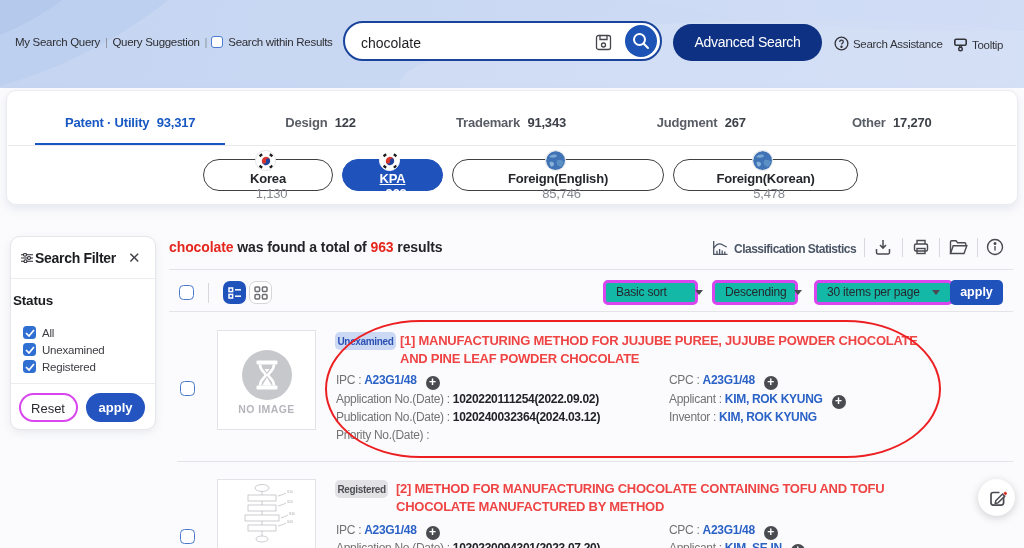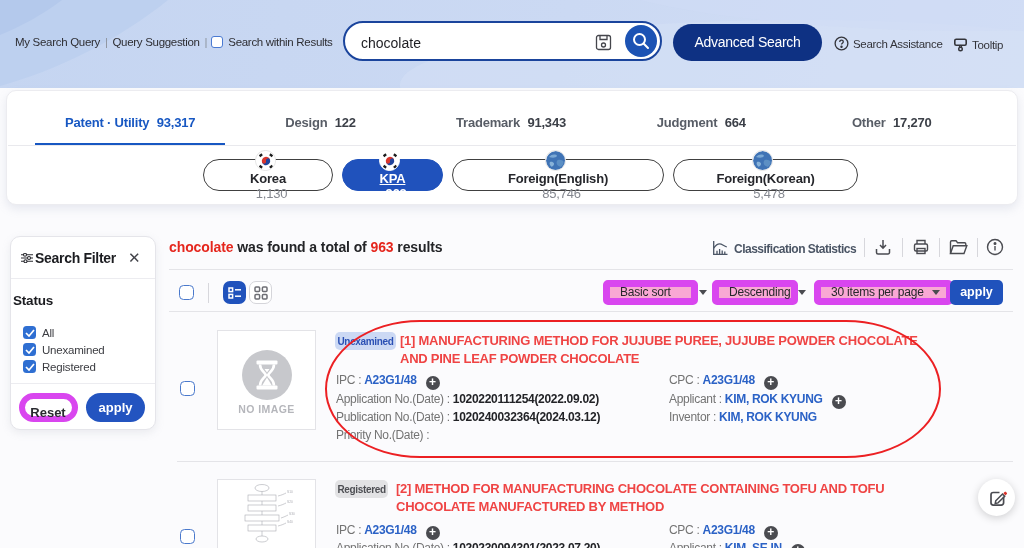--- a/index.html
+++ b/index.html
@@ -46,35 +46,35 @@
 #sidebar { position:absolute; left:10px; top:236px; width:146px; height:194px; background:#fff;
   border:1px solid #e5e5ea; border-radius:10px; box-shadow:0 3px 8px rgba(150,155,170,0.16); }
 #sb-head { position:absolute; left:0; top:0; right:0; height:42px; border-bottom:1px solid #ececf0; }
 #sb-head .ttl { position:absolute; left:24px; top:13px; font-size:14px; letter-spacing:-0.3px; font-weight:bold; color:#1b1c20; }
 #sb-head .x { position:absolute; left:117px; top:12px; font-size:15px; color:#43444a; }
 #sb-status { position:absolute; left:2px; top:56px; font-size:13.5px; letter-spacing:-0.2px; font-weight:bold; color:#1b1c20; }
 .sbcb { position:absolute; left:12px; width:13px; height:13px; border-radius:3.5px; background:#2f6fd2; }
 .sbcb svg { position:absolute; left:1.5px; top:2.5px; }
 .sblbl { position:absolute; left:31px; font-size:11.5px; letter-spacing:-0.2px; color:#3c3d42; }
 #sb-div { position:absolute; left:0; right:0; top:146px; height:1px; background:#ececf0; }
-#sb-reset { position:absolute; left:7.5px; top:156px; width:59px; height:29px; border:6px solid #d946ef; border-radius:15px; background:#fff; font-size:13px; font-weight:bold; color:#2a2b30; text-align:center; line-height:27px; }
+#sb-reset { position:absolute; left:7.5px; top:156px; width:59px; height:29px; border:2px solid #d946ef; border-radius:15px; background:#fff; font-size:13px; font-weight:normal; color:#2a2b30; text-align:center; line-height:27px; }
 #sb-apply { position:absolute; left:75px; top:156px; width:59px; height:29px; border-radius:15px; background:#2354c0; font-size:13px; font-weight:bold; color:#fff; text-align:center; line-height:29px; }
 
 
 #res-title { position:absolute; left:169px; top:239px; font-size:14px; letter-spacing:-0.1px; font-weight:bold; color:#232427; }
 #res-title .red { color:#e5261d; }
 #class-stats { position:absolute; left:712px; top:240px; font-size:12px; letter-spacing:-0.5px; font-weight:bold; color:#4b5565; }
 #class-stats svg { vertical-align:-3px; margin-right:6px; }
 .vsep { position:absolute; top:238px; width:1px; height:19px; background:#d7d7dc; }
 #hr1 { position:absolute; left:169px; top:269px; width:844px; height:1px; background:#e4e4e8; }
 #hr2 { position:absolute; left:169px; top:311px; width:844px; height:1px; background:#e4e4e8; }
 .cb { position:absolute; width:15px; height:15px; border:1.5px solid #4a79cc; border-radius:4.5px; background:#fff; }
 #view1 { position:absolute; left:223px; top:281px; width:23px; height:23px; border-radius:7px; background:#2052bc; }
 #view2 { position:absolute; left:249px; top:281px; width:23px; height:23px; border-radius:7px; background:#fff; border:1px solid #d5d5da; }
-.drop { position:absolute; top:280px; height:25px; border:7px solid #d946ef; border-radius:5px; background:#f9a8d4; font-size:12px; letter-spacing:-0.2px; color:#26272c; line-height:23px; padding:0 10px; white-space:nowrap; display:flex; align-items:center; justify-content:space-between; }
+.drop { position:absolute; top:280px; height:25px; border:3px solid #d946ef; border-radius:5px; background:#14b8a6; font-size:12px; letter-spacing:-0.2px; color:#26272c; line-height:23px; padding:0 10px; white-space:nowrap; display:flex; align-items:center; justify-content:space-between; }
 .drop .arr { display:inline-block; width:0; height:0; border-left:4px solid transparent; border-right:4px solid transparent; border-top:5px solid #4a4b50; margin-left:8px; vertical-align:2px; }
 #apply2 { position:absolute; left:950px; top:280px; width:53px; height:25px; border-radius:5px; background:#2052bc; color:#fff; font-size:12.5px; font-weight:bold; text-align:center; line-height:25px; }
 
 
 .imgbox { position:absolute; left:217px; width:99px; height:100px; background:#fff; border:1px solid #e3e3e7; }
 .badge { position:absolute; font-size:10px; letter-spacing:-0.35px; font-weight:bold; border-radius:5px; padding:3.5px 2.5px; }
 .badge.blue { background:#ccd9f4; color:#2b50b4; }
 .badge.gray { background:#e2e2e4; color:#4e4f54; }
 .rtitle { position:absolute; font-size:13px; letter-spacing:-0.25px; font-weight:bold; color:#ef4444; line-height:17.5px; white-space:nowrap; }
 .frow { position:absolute; font-size:12px; letter-spacing:-0.3px; color:#222327; font-weight:bold; white-space:nowrap; }
@@ -127,21 +127,21 @@
       <rect x="1.8" y="3.2" width="11.4" height="6" rx="1.4"></rect>
       <path d="M7.5 9.2 l-1.3 1.8 M7.5 9.2 l1.3 1.8" stroke-width="1.2"></path>
       <circle cx="7.5" cy="13" r="1.8" stroke-width="1.4"></circle>
     </svg>Tooltip</div>
 
   <div id="tabcard">
     <div id="tabrow">
       <div class="tab active">Patent · Utility <span class="cnt">93,317</span></div>
       <div class="tab">Design <span class="cnt">122</span></div>
       <div class="tab">Trademark <span class="cnt">91,343</span></div>
-      <div class="tab">Judgment <span class="cnt">664</span></div>
+      <div class="tab">Judgment <span class="cnt">267</span></div>
       <div class="tab">Other <span class="cnt">17,270</span></div>
     </div>
     <div id="tabline"></div>
     <div id="chiprow">
       <div class="chip" style="width:130px;">
           <span class="flagwrap">
             <svg width="20" height="20" viewBox="0 0 20 20" style="position:absolute;left:0;top:0;">
 <circle cx="10" cy="10" r="10" fill="#fff"></circle>
 <g transform="rotate(-15 10 10)">
                 <path d="M5.8 10 a4.2 4.2 0 0 1 8.4 0 z" fill="#d9352c"></path>

